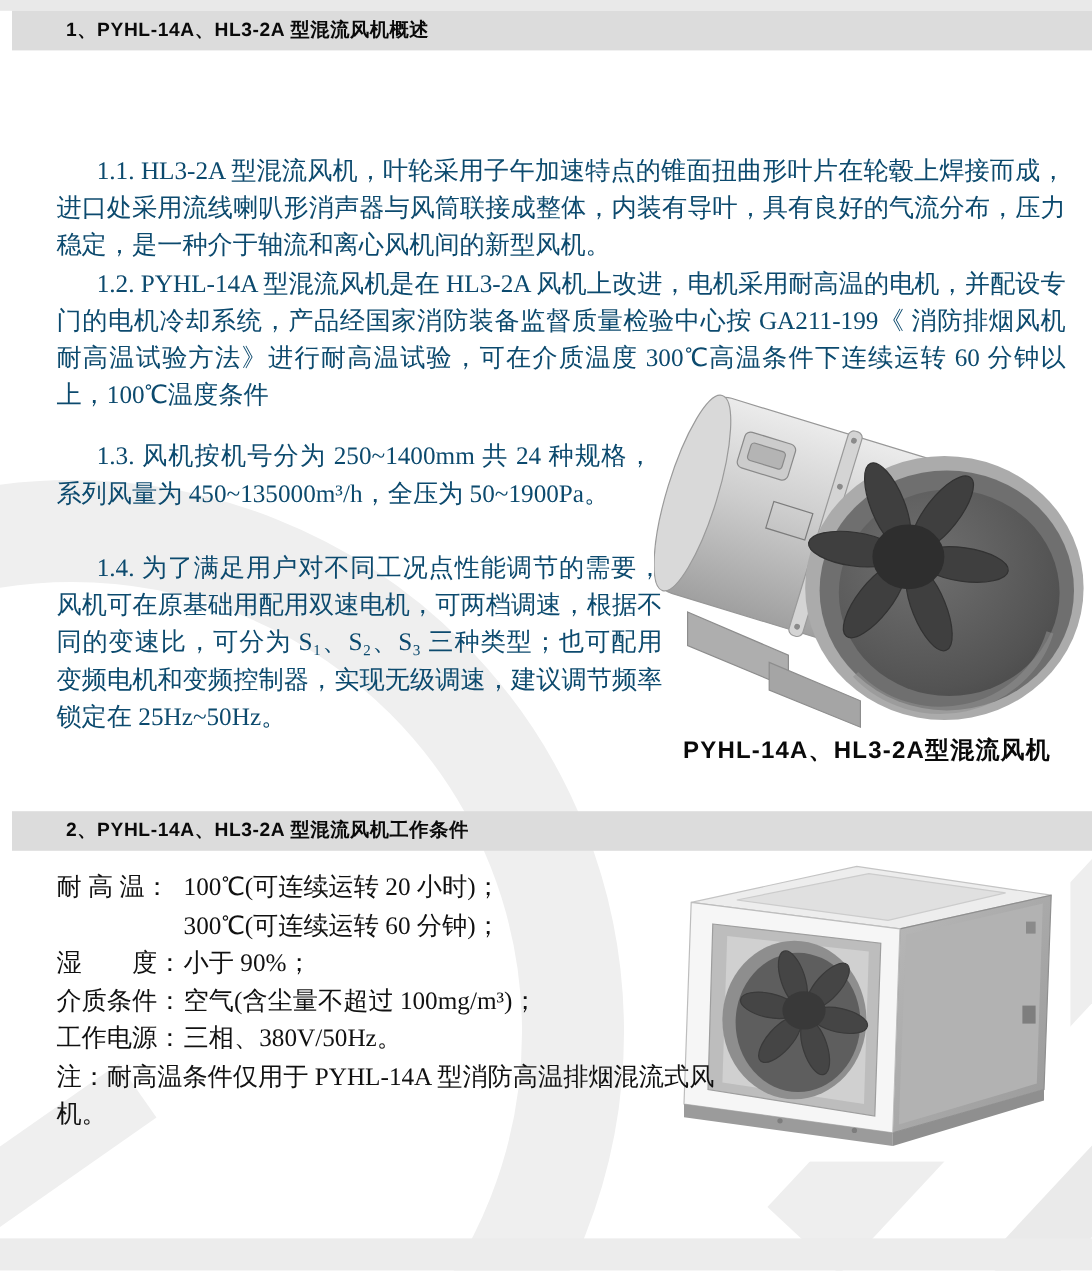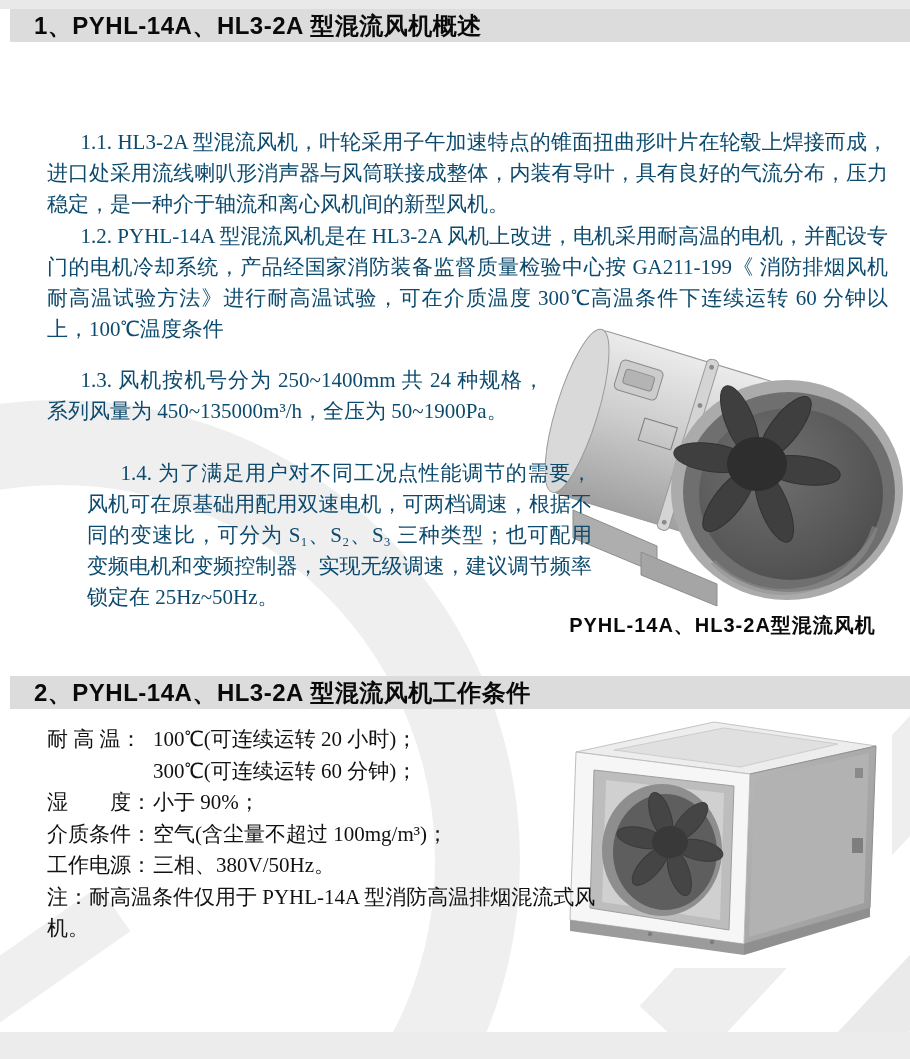--- a/index.html
+++ b/index.html
@@ -13,29 +13,29 @@
   .wm-swoosh2{left:795px;top:940px;width:280px;height:52px;background:#eaeaea;transform:rotate(-47deg);}
   .wm-wedge{left:-40px;top:930px;width:170px;height:55px;background:#efefef;transform:rotate(-35deg);}
   .wm-bottom{left:0;top:1032px;width:910px;height:27px;background:#ececec;}
 
   .layer{position:absolute;z-index:1;}
 
   .top-strip{left:0;top:0;width:910px;height:9px;background:#e9e9e9;}
   .hdr-bar{left:10px;width:900px;height:33px;background:#dcdcdc;display:flex;align-items:center;}
   .hdr-bar.h1{top:9px;}
   .hdr-bar.h2{top:676px;}
-  .hdr-text{font-family:"Liberation Sans",sans-serif;font-weight:bold;font-size:24px;color:#0a0a0a;margin-left:24px;letter-spacing:0.5px;white-space:nowrap;}
+  .hdr-text{font-family:"Liberation Sans",sans-serif;font-weight:bold;font-size:16px;color:#0a0a0a;margin-left:45px;letter-spacing:0.5px;white-space:nowrap;}
 
   .para{position:absolute;font-size:21px;line-height:31px;text-align:justify;color:#0c4a6e;}
   .para.indent{text-indent:1.6em;}
   #p1{left:47px;top:106px;width:841px;}
   #p2main{left:47px;top:200px;width:841px;}
   #p2tail{left:47px;top:293px;width:497px;}
   #p3{left:47px;top:344px;width:497px;}
-  #p4{left:47px;top:437px;width:505px;margin-left:40px;}
+  #p4{left:47px;top:437px;width:505px;}
 
   .figure{position:absolute;background:#ffffff;}
   #fig1{left:545px;top:322px;width:360px;height:285px;}
   #fig2{left:552px;top:710px;width:340px;height:258px;}
   .caption{position:absolute;font-family:"Liberation Sans",sans-serif;font-weight:bold;font-size:20px;color:#0a0a0a;text-align:center;letter-spacing:1px;white-space:nowrap;}
   #cap1{left:540px;top:612px;width:365px;}
   #cap2{left:545px;top:982px;width:350px;}
 
   .conds{position:absolute;left:47px;top:724px;width:560px;font-size:21px;line-height:31.5px;}
   .cond-label{display:inline-block;min-width:106px;white-space:pre;}

